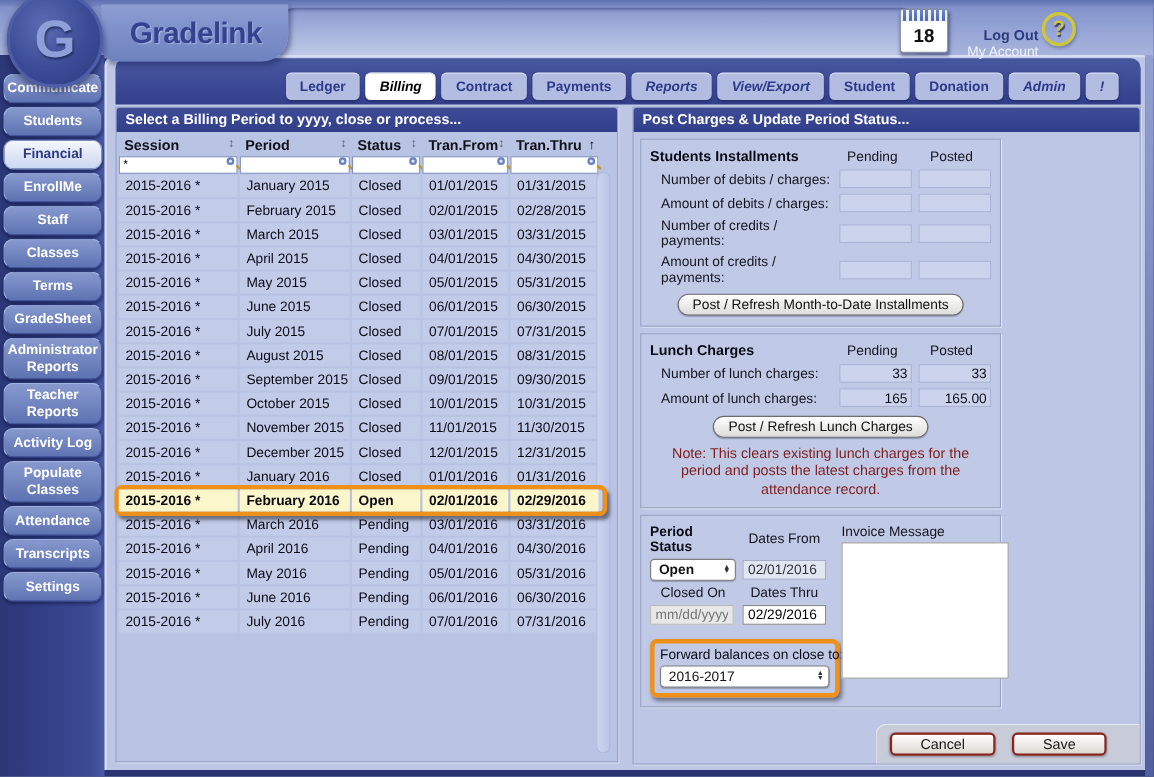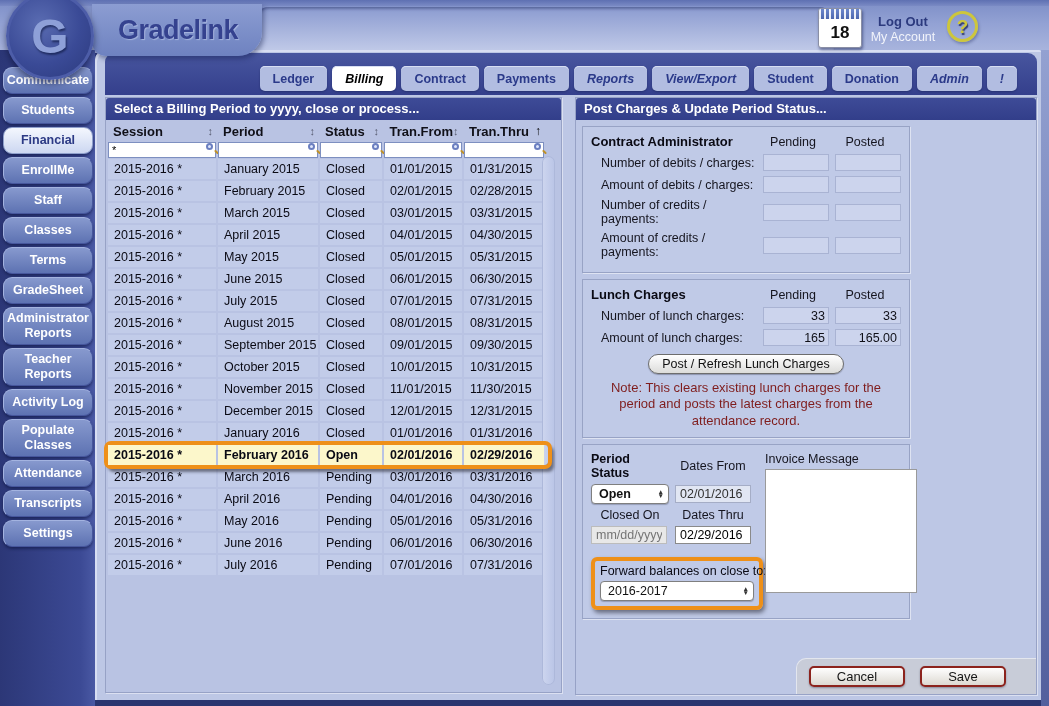--- a/index.html
+++ b/index.html
@@ -30,21 +30,21 @@
             display:flex; align-items:center; padding-left:26px; }
   .brand-text { font-size:27px; font-weight:bold; color:#35428f; letter-spacing:-.5px;
             text-shadow:1px 1px 1px rgba(220,228,250,.45); }
   .calendar { position:absolute; left:818px; top:8px; width:44px; height:40px; z-index:6;
             background:#fff; border-radius:3px; border:1px solid #8a8fa5;
             box-shadow:1px 2px 3px rgba(20,30,80,.5); overflow:hidden; }
   .calendar-top { height:10px; background:linear-gradient(180deg,#6b86cc,#4b66ad);
             background-image:repeating-linear-gradient(90deg, rgba(255,255,255,.9) 0 2px, rgba(0,0,0,0) 2px 5px),
                              linear-gradient(180deg,#6b86cc,#4b66ad); }
   .calendar-day { text-align:center; font-size:17px; font-weight:bold; color:#111; line-height:27px; }
-  .logout-box { position:absolute; left:862px; top:14px; width:82px; text-align:center; z-index:6; }
+  .logout-box { position:absolute; left:862px; top:24px; width:82px; text-align:right; z-index:6; }
   .logout-link { display:block; font-size:13px; font-weight:bold; color:#2c3a7e; cursor:pointer; }
   .myaccount-link { display:block; font-size:12.5px; color:#f2f4fb; margin-top:1px; cursor:pointer; }
   .help-btn { position:absolute; left:947px; top:11px; width:31px; height:31px; border-radius:50%; z-index:6;
             border:3px solid #cdc63c; color:#cdc63c; font-weight:bold; font-size:19px;
             display:flex; align-items:center; justify-content:center;
             text-shadow:1px 2px 1px rgba(35,45,95,.85); box-shadow:1px 2px 3px rgba(30,40,90,.35); cursor:pointer; }
 
   
   .sidebar { position:absolute; left:0; top:50px; width:95px; bottom:0; padding-top:17px;
             background:linear-gradient(90deg,#2c3777 0%,#3c4a95 85%, #4a59a4 100%); }
@@ -379,21 +379,21 @@
           </div>
         </div>
       <div class="vthumb"></div>
     </div>
 
     <div class="right-panel">
       <div class="panel-titlebar">Post Charges &amp; Update Period Status...</div>
 
       <div class="rbox">
         <div class="rbox-head">
-          <span class="rbox-title">Contract Administrator</span>
+          <span class="rbox-title">Students Installments</span>
           <span class="colhead">Pending</span>
           <span class="colhead">Posted</span>
         </div>
         <div id="contract-rows">
             <div class="frow">
               <span class="frow-label">Number of debits / charges:</span>
               <input class="ffield" style="">
               <input class="ffield" style="">
             </div>
             <div class="frow">
@@ -405,20 +405,21 @@
               <span class="frow-label">Number of credits / payments:</span>
               <input class="ffield" style="">
               <input class="ffield" style="">
             </div>
             <div class="frow">
               <span class="frow-label">Amount of credits / payments:</span>
               <input class="ffield" style="">
               <input class="ffield" style="">
             </div>
           </div>
+        <button class="rbox-btn">Post / Refresh Month-to-Date Installments</button>
       </div>
 
       <div class="rbox">
         <div class="rbox-head">
           <span class="rbox-title">Lunch Charges</span>
           <span class="colhead">Pending</span>
           <span class="colhead">Posted</span>
         </div>
         <div id="lunch-rows">
             <div class="frow">

